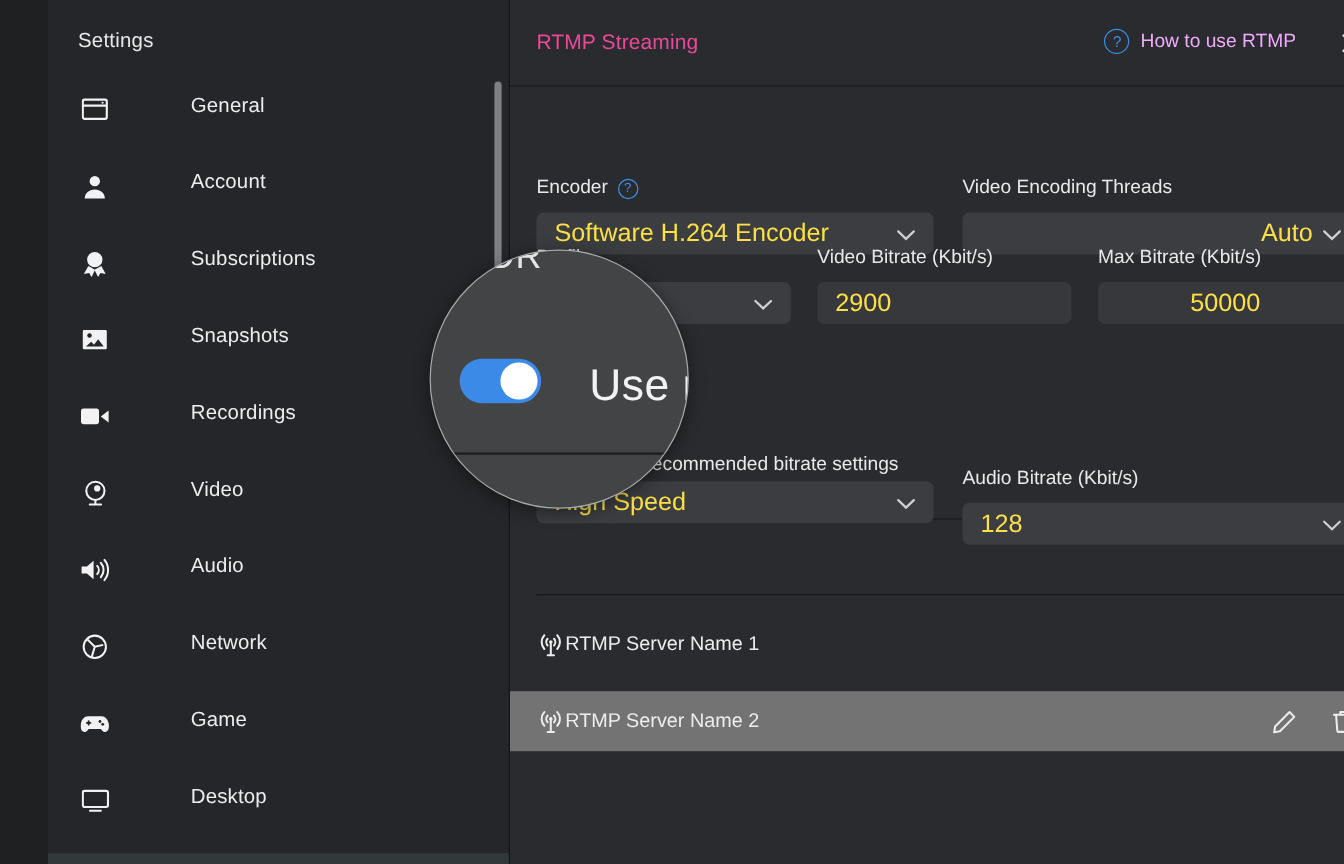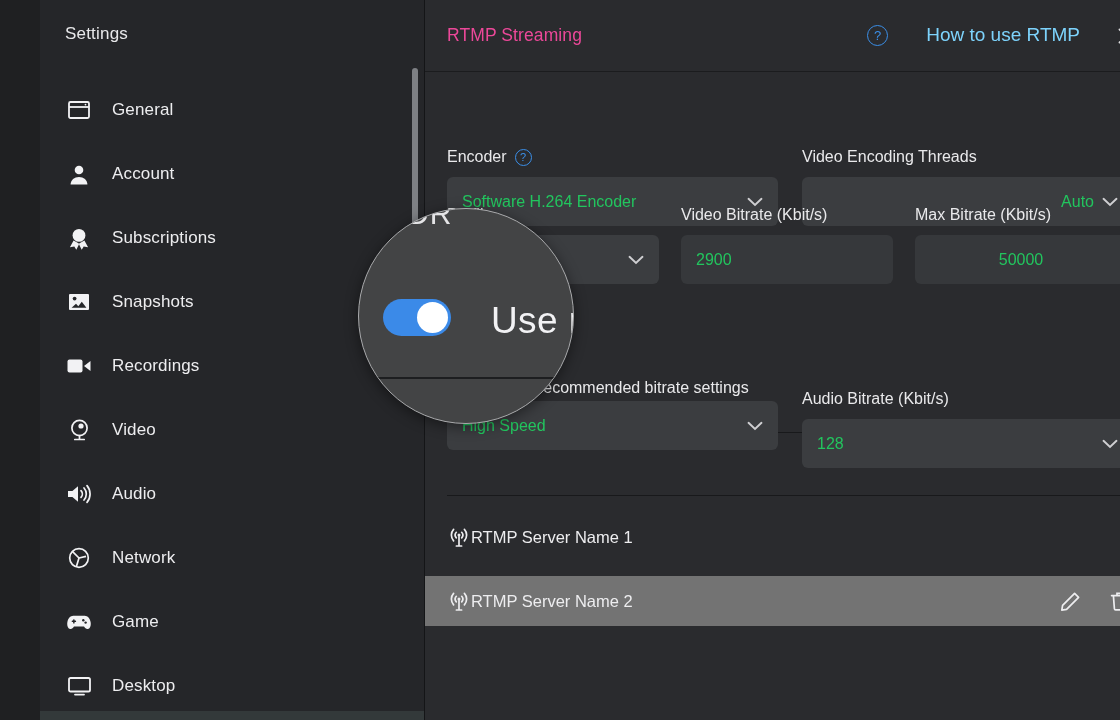--- a/index.html
+++ b/index.html
@@ -18,23 +18,24 @@
     background: #252629;
     flex: 0 0 385px;
     overflow: hidden;
   }
   .sidebar-title {
     position: absolute; left: 25px; top: 24px;
     font-size: 17px; color: #e8e8ea; letter-spacing: .2px;
   }
   .nav { position: absolute; left: 0; top: 78px; width: 385px; }
   .nav-item {
-    display: flex; align-items: center;
+    display: flex; align-items: flex-start;
     height: 64px; padding-left: 25px;
     cursor: pointer;
+    gap: 47px;
   }
   .nav-icon {
     width: 28px; height: 26px;
     display: flex; align-items: center; justify-content: center;
     color: #f2f2f4; flex: 0 0 28px;
   }
   .nav-icon svg { display: block; }
   .nav-label {
     margin-left: 19px;
     font-size: 17px; color: #ededef; letter-spacing: .15px;
@@ -73,21 +74,21 @@
     position: absolute; right: 80px; top: 24px;
     display: flex; align-items: center; cursor: pointer;
   }
   .help-link .qmark {
     width: 21px; height: 21px; border-radius: 50%;
     border: 1.6px solid #3b8fe8;
     color: #3b8fe8; font-size: 13px;
     display: flex; align-items: center; justify-content: center;
     margin-right: 9px; line-height: 1;
   }
-  .help-link .lbl { font-size: 19px; color: #7dd3fc; margin-left: 29px; }
+  .help-link .lbl { font-size: 16px; color: #f0abfc; }
   .close-btn {
     position: absolute; right: 22px; top: 24px;
     width: 24px; height: 24px; cursor: pointer;
     color: #d8d8da;
   }
 
   
   .main-body { position: relative; height: 648px; padding: 0 22px; }
 
   .field-row { position: absolute; display: flex; }
@@ -97,25 +98,25 @@
     font-size: 16px; color: #e9e9eb; margin-bottom: 11px;
     white-space: nowrap;
   }
   .field-label .qmark-sm {
     width: 17px; height: 17px; border-radius: 50%;
     border: 1.4px solid #3b8fe8; color: #3b8fe8;
     font-size: 11px; display: flex; align-items: center; justify-content: center;
     margin-left: 8px; line-height: 1; cursor: pointer;
   }
   .control {
-    height: 49px; border-radius: 6px;
+    height: 35px; border-radius: 6px;
     background: #3b3d40;
     display: flex; align-items: center;
     padding: 0 15px;
-    font-size: 16px; color: #22c55e;
+    font-size: 21px; color: #fde047;
     cursor: pointer;
   }
   .control.input { background: #36383b; cursor: text; }
   .control .val { flex: 1 1 auto; white-space: nowrap; overflow: hidden; }
   .chev { color: #cfcfd2; flex: 0 0 auto; margin-left: 8px; }
 
   .toggle-row {
     position: absolute; left: 22px; top: 305px;
     display: flex; align-items: center;
   }

